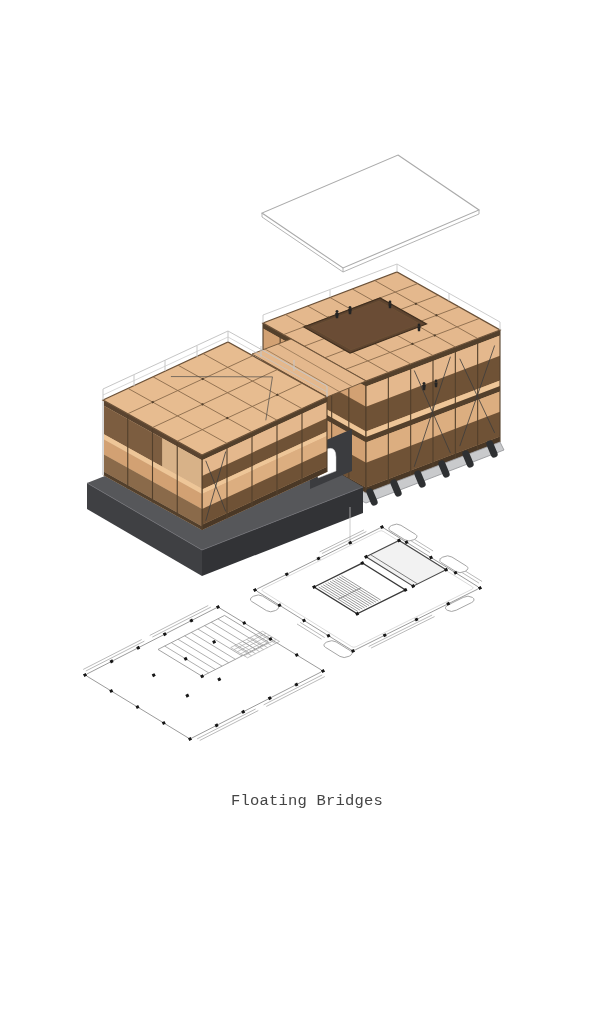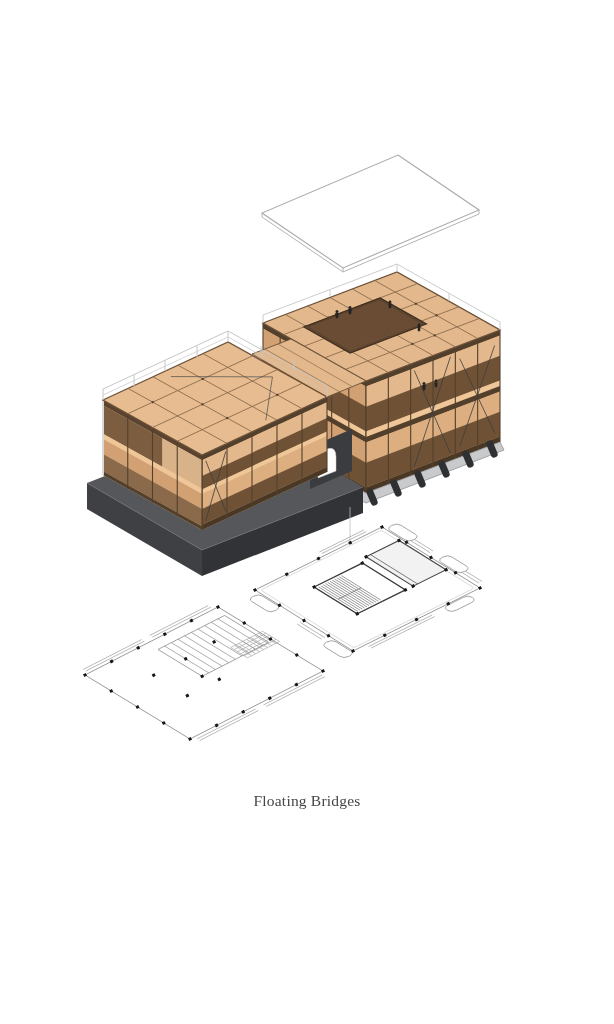--- a/index.html
+++ b/index.html
@@ -1,17 +1,17 @@
 <!DOCTYPE html>
 <html style="--background: #ffffff; --wood-deck: #e4b88d; --wood-deck-light: #eec698; --wood-parapet: #dcae80; --wood-parapet-shade: #d2a173; --wood-mid: #c89a6e; --wood-interior: #6f5236; --wood-interior-dark: #53402c; --wood-base: #4a3826; --wood-outline: #6b5138; --wood-beam: #8a6b4c; --void-interior: #5f4530; --void-ledge: #6a4c35; --plinth-top: #56575a; --plinth-side: #3f4043; --plinth-side-dark: #323336; --pontoon: #2e3032; --pontoon-deck: #c9cacc; --wireframe: #ababab; --rail: #c6c6c6; --rail-post: #d9d9d9; --plan-line: #9b9b9b; --plan-rail: #a8a8a8; --plan-dark: #3a3a3a; --plan-dot: #161616; --stair-line: #6e6e6e; --figure: #242424; --arch-surround: #3b3c3f; --brace: #3c3c3c; --leader: #bdbdbd; --caption-text: #454545;"><head>
 <meta charset="utf-8">
 <style>
   html,body{margin:0;padding:0;background:var(--background,#fff);}
   .stage{position:relative;width:614px;height:1024px;margin:0 auto;background:var(--background,#fff);
-         font-family:Liberation Serif, serif;overflow:hidden;}
+         font-family:Liberation Mono, monospace;overflow:hidden;}
   .stage svg{position:absolute;top:0;left:0;}
   .caption{position:absolute;left:0;right:0;top:792px;text-align:center;
            font-size:15.5px;letter-spacing:.2px;color:var(--caption-text,#444);}
   
   .ln{fill:none;vector-effect:non-scaling-stroke;}
 </style>
 </head>
 <body>
 
 <div class="stage">

